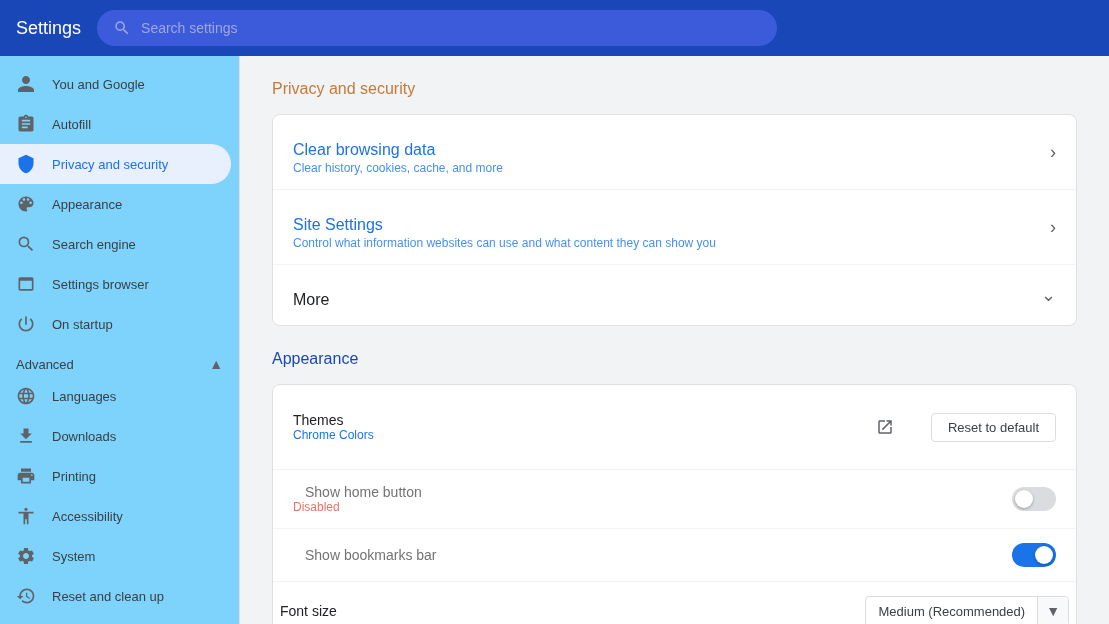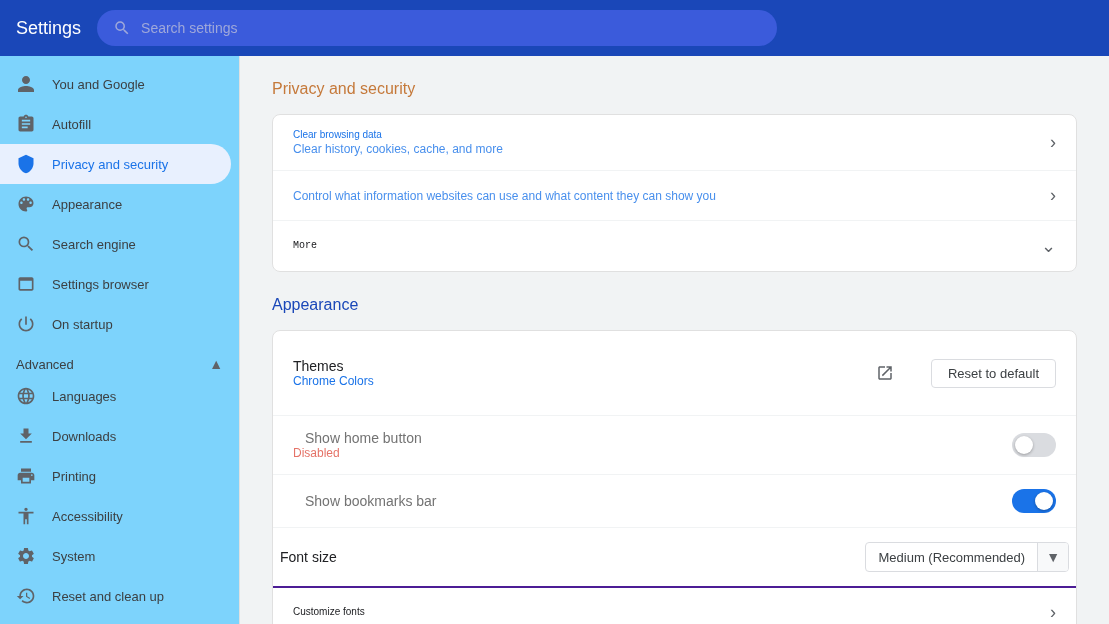--- a/index.html
+++ b/index.html
@@ -133,23 +133,24 @@
     .card-row {
       display: flex;
       align-items: center;
       padding: 14px 20px;
       border-bottom: 1px solid #f1f3f4;
       cursor: pointer;
     }
     .card-row:last-child { border-bottom: none; }
     .card-row-content { flex: 1; }
     .card-row-title {
-      font-size: 10px;
+      font-size: 16px;
       color: #1a73e8;
       margin-bottom: 2px;
+      margin-top: 12px;
     }
     .card-row-subtitle {
       font-size: 12px;
       color: #1a73e8;
       opacity: 0.8;
     }
     .card-row-arrow {
       color: #5f6368;
       font-size: 18px;
     }
@@ -441,27 +442,28 @@
     <div class="card">
       <div class="card-row">
         <div class="card-row-content">
           <div class="card-row-title">Clear browsing data</div>
           <div class="card-row-subtitle">Clear history, cookies, cache, and more</div>
         </div>
         <span class="card-row-arrow">›</span>
       </div>
       <div class="card-row">
         <div class="card-row-content">
+          <div class="card-row-title">Site Settings</div>
           <div class="card-row-subtitle">Control what information websites can use and what content they can show you</div>
         </div>
         <span class="card-row-arrow">›</span>
       </div>
       <div class="card-row">
         <div class="card-row-content">
-          <div class="card-row-title" style="color:#202124;font-family:Liberation Mono, monospace;">More</div>
+          <div class="card-row-title" style="color:#202124;">More</div>
         </div>
         <span class="card-row-chevron-down">⌄</span>
       </div>
     </div>
 
     <div class="appearance-section-title">Appearance</div>
 
     <div class="card appearance-card">
 
       <div class="themes-row">

